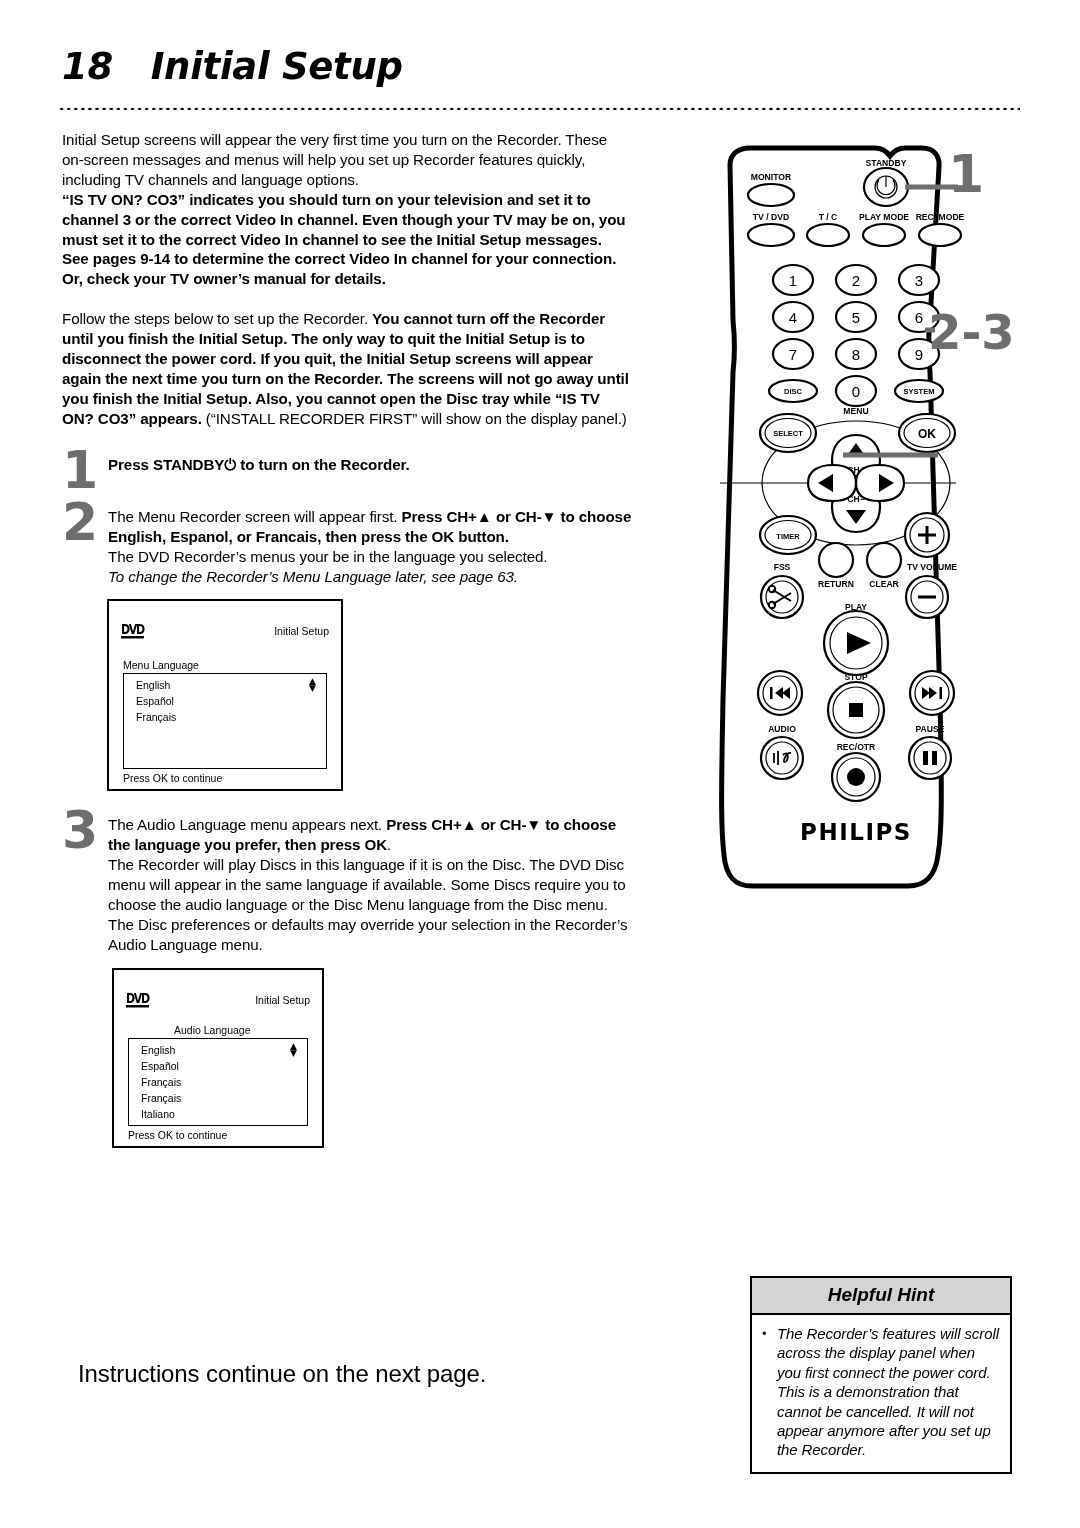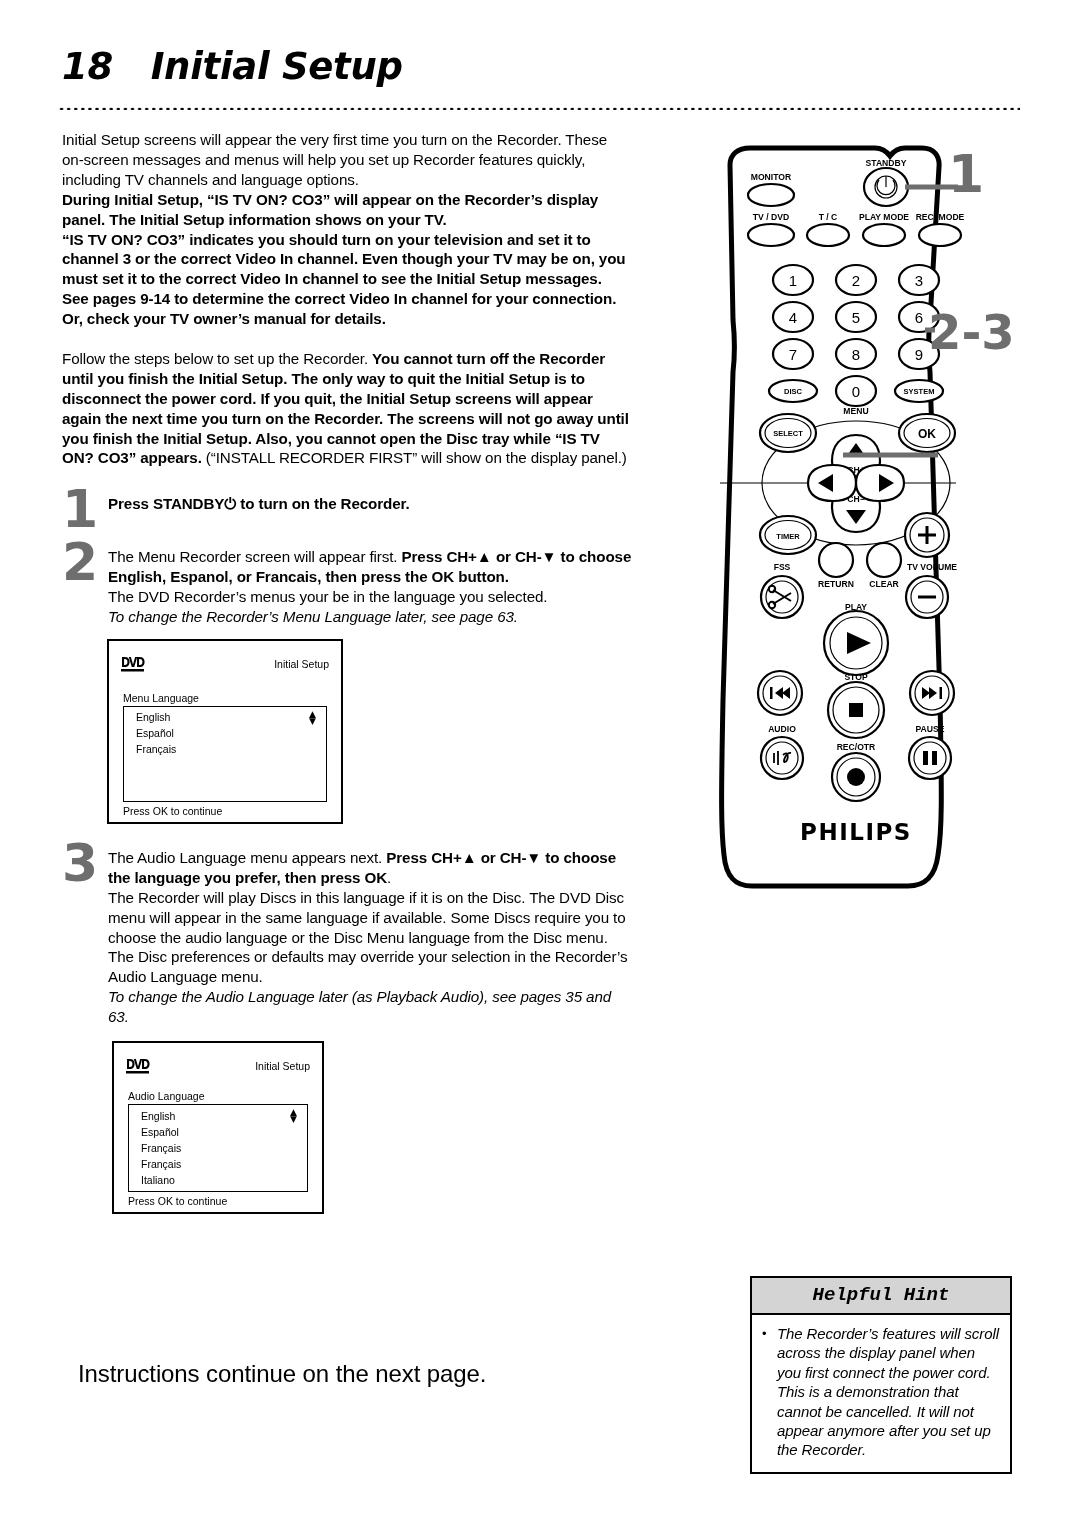--- a/index.html
+++ b/index.html
@@ -72,21 +72,21 @@
 
   
   .tv-screen {
     border: 2px solid #000;
     background: #fff;
     position: relative;
     font-family: "Liberation Sans", sans-serif;
   }
   .tv-top {
     display: flex; justify-content: space-between; align-items: flex-start;
-    padding: 17px 12px 0 12px;
+    padding: 24px 12px 0 12px;
   }
   .dvd-logo {
     display: inline-block;
     font-family: "DejaVu Sans", sans-serif;
     font-weight: bold;
     font-size: 11px;
     line-height: 10px;
     letter-spacing: -1.3px;
     transform: scaleY(1.25);
     border-bottom: 2.5px solid #000;
@@ -124,21 +124,21 @@
   .hint-box {
     position: absolute;
     left: 750px; top: 1276px; width: 262px;
     border: 2px solid #000;
     background: #fff;
   }
   .hint-header {
     background: #d4d4d4;
     border-bottom: 2px solid #000;
     text-align: center;
-    font-family: Liberation Mono, monospace;
+    font-family: Liberation Sans, sans-serif;
     font-style: italic;
     font-weight: bold;
     font-size: 19px;
     padding: 6px 0 7px 0;
   }
   .hint-body {
     display: flex;
     padding: 9px 10px 12px 10px;
     font-style: italic;
     font-size: 15px;
@@ -160,21 +160,20 @@
 <body>
 
 <div class="page-header">
   <h1 class="page-title">18   Initial Setup</h1>
 </div>
 <div class="dotted-rule"></div>
 
 <div class="left-col">
 
   <p class="body">Initial Setup screens will appear the very first time you turn on the Recorder. These on-screen messages and menus will help you set up Recorder features quickly, including TV channels and language options.</p>
-  <p class="body"><b>During Initial Setup, “IS TV ON? CO3” will appear on the Recorder’s display panel. The Initial Setup information shows on your TV.</b></p>
   <p class="body"><b>“IS TV ON? CO3” indicates you should turn on your television and set it to channel 3 or the correct Video In channel. Even though your TV may be on, you must set it to the correct Video In channel to see the Initial Setup messages. See pages 9-14 to determine the correct Video In channel for your connection. Or, check your TV owner’s manual for details.</b></p>
 
   <p class="body gap"><span>Follow the steps below to set up the Recorder. </span><b>You cannot turn off the Recorder until you finish the Initial Setup. The only way to quit the Initial Setup is to disconnect the power cord. If you quit, the Initial Setup screens will appear again the next time you turn on the Recorder. The screens will not go away until you finish the Initial Setup.  Also, you cannot open the Disc tray while “IS TV ON? CO3” appears. </b><span>(“INSTALL RECORDER FIRST” will show on the display panel.)</span></p>
 
 
   <div class="step" style="margin-top:26px;">
     <div class="step-num">1</div>
     <div class="step-body">
       <b>Press STANDBY⏻ to turn on the Recorder.</b>
     </div>
@@ -205,30 +204,29 @@
       <div class="tv-item">Français</div>
     </div>
     <div class="tv-foot">Press OK to continue</div>
   </div>
 
   <div class="step" style="margin-top:24px;">
     <div class="step-num">3</div>
     <div class="step-body">
       <span>The Audio Language menu appears next. </span><b>Press CH+▲ or CH-▼ to choose the language you prefer, then press OK</b><span>.</span>
       <div>The Recorder will play Discs in this language if it is on the Disc. The DVD Disc menu will appear in the same language if available. Some Discs require you to choose the audio language or the Disc Menu language from the Disc menu. The Disc preferences or defaults may override your selection in the Recorder’s Audio Language menu.</div>
-      <div class="ital">To change the Audio Language later (as Playback Audio), see pages 35 and 63.</div>
     </div>
   </div>
 
   <div class="tv-screen" style="width:212px;margin:14px 0 0 50px;">
     <div class="tv-top">
       <span class="dvd-logo">DVD</span>
       <span class="tv-initial-setup">Initial Setup</span>
     </div>
-    <div class="tv-fieldlabel" style="margin-top:18px;">Audio Language</div>
+    <div class="tv-fieldlabel" style="margin-top:18px;margin-left:46px;">Audio Language</div>
     <div class="tv-listbox">
       <div class="tv-scroll">
         <div>▲</div>
         <div>▼</div>
       </div>
       <div class="tv-item">English</div>
       <div class="tv-item">Español</div>
       <div class="tv-item">Français</div>
       <div class="tv-item">Français</div>
       <div class="tv-item">Italiano</div>

